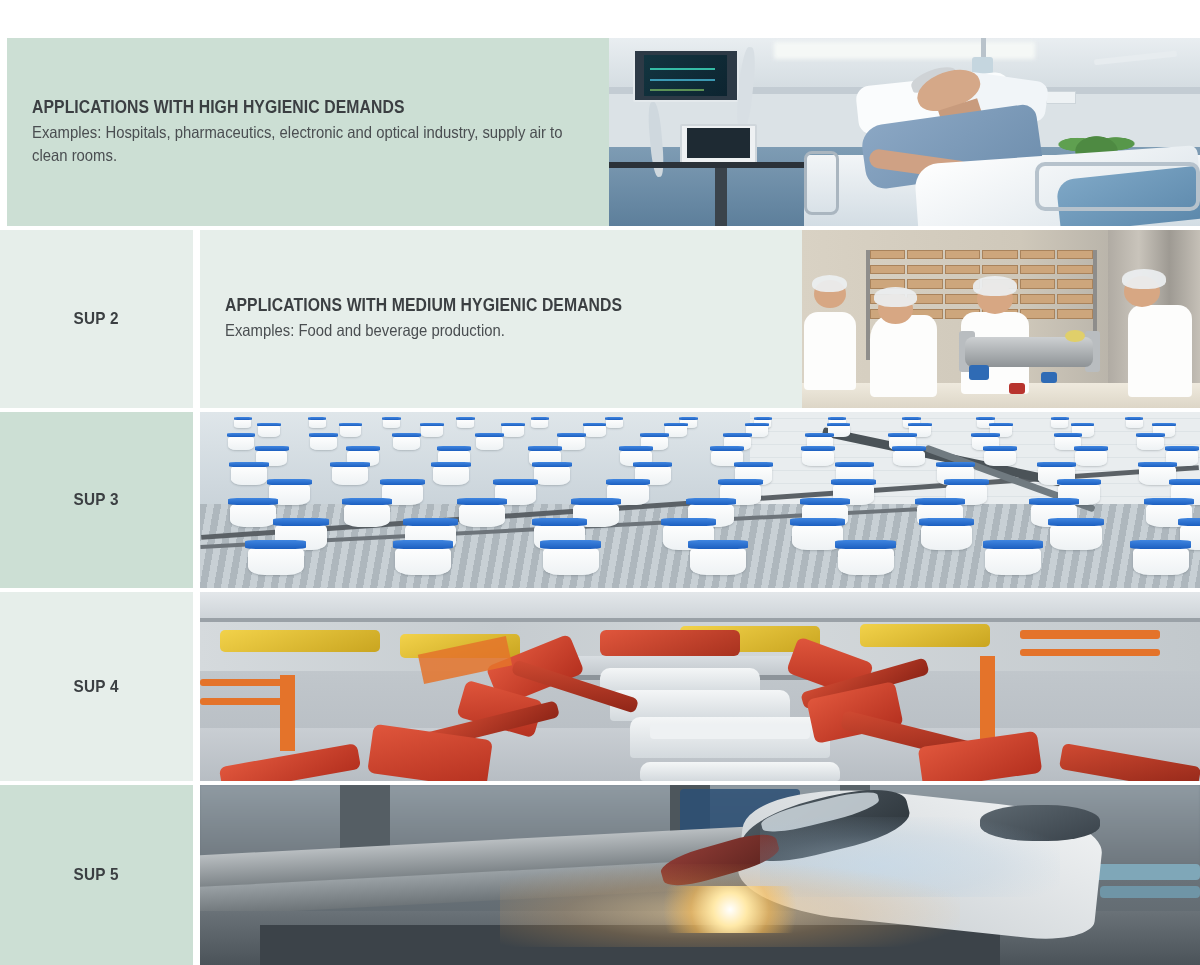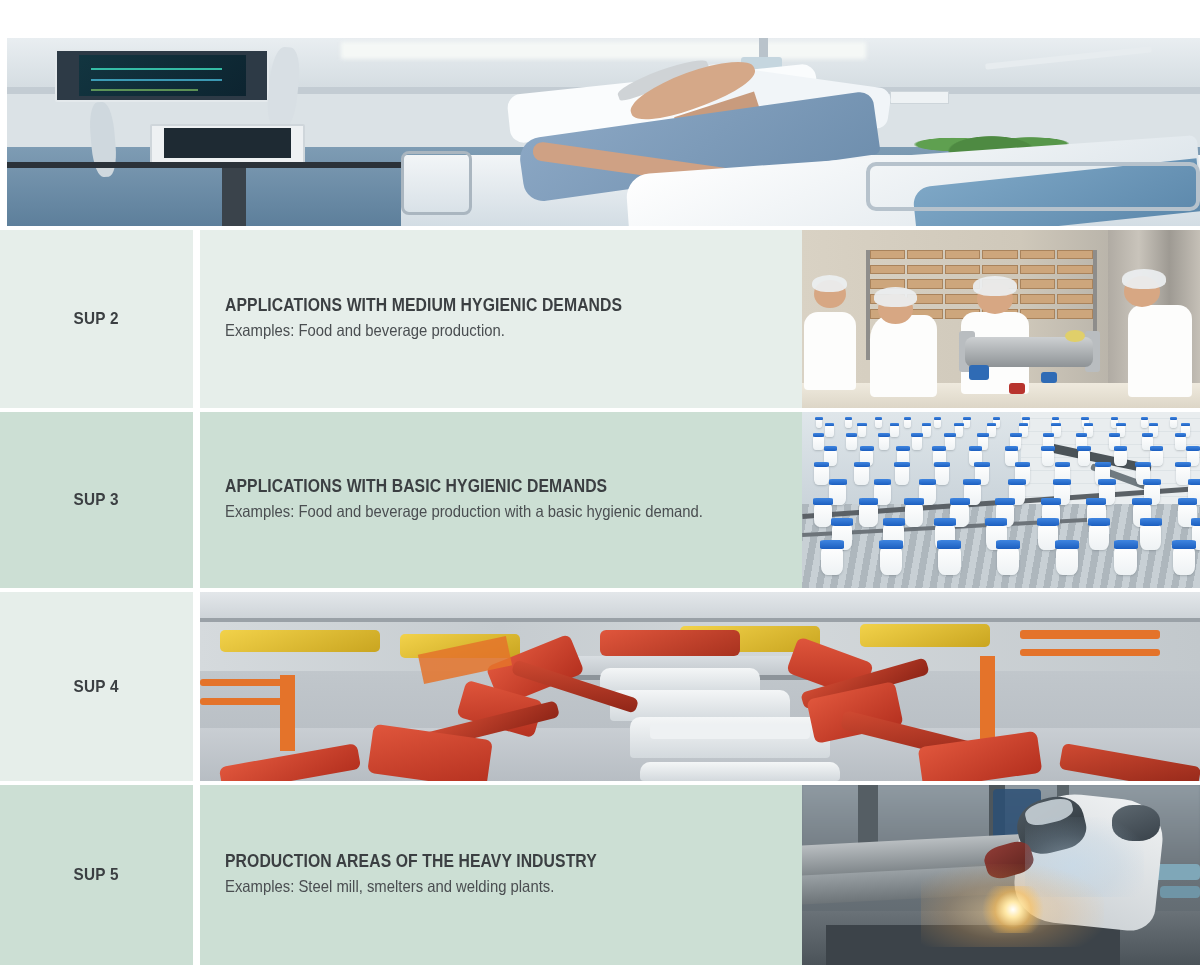--- a/index.html
+++ b/index.html
@@ -224,20 +224,24 @@
 <body>
 
 <div class="table">
 
   <div class="header-row">
     <div class="hdr-gap"></div>
   </div>
 
   <div class="row tint-dark" id="row0">
     <div class="col-gap"></div>
+    <div class="cell-desc">
+      <div class="desc-title">APPLICATIONS WITH HIGH HYGIENIC DEMANDS</div>
+      <div class="desc-body">Examples: Hospitals, pharmaceutics, electronic and optical industry, supply air to clean rooms.</div>
+    </div>
     <div class="cell-img">
       <div class="scene hosp">
         <div class="p wall-top"></div>
           <div class="p ceil-light"></div>
           <div class="p rail"></div>
         <div class="p wall-mid"></div>
           <div class="p wall-blue"></div>
         <div class="p monitor"></div>
         <div class="p mon-scr"></div>
           <div class="p mon-line1"></div>
@@ -358,24 +362,20 @@
           <div class="p yellow"></div>
       </div>
     </div>
   </div>
 
   <div class="row tint-dark" id="row2">
     <div class="cell-cat">
       <span class="cat-label">SUP 3</span>
     </div>
     <div class="col-gap"></div>
-    <div class="cell-desc">
-      <div class="desc-title">APPLICATIONS WITH BASIC HYGIENIC DEMANDS</div>
-      <div class="desc-body">Examples: Food and beverage production with a basic hygienic demand.</div>
-    </div>
     <div class="cell-img">
       <div class="scene milk">
         <div class="p tile-wall"></div>
         <div class="p belt"></div>
         <div class="p belt-rail"></div>
         <div class="p belt-rail2"></div>
         <div class="bottles" id="bottle-field">
             <div class="p bt" style="left: 3.42857%; top: 4%; width: 1.7%; height: 5.1%; z-index: 10;"></div>
             <div class="p cap" style="left: 3.36057%; top: 2.98%; width: 1.836%; height: 1.53%; z-index: 11;"></div>
             <div class="p bt" style="left: 10.8571%; top: 4%; width: 1.7%; height: 5.1%; z-index: 10;"></div>
@@ -612,24 +612,20 @@
         <div class="p" style="left:40%;top:20%;width:14%;height:14%;background:linear-gradient(160deg,#e0563c,#a8321f);border-radius:6px;"></div>
       </div>
     </div>
   </div>
 
   <div class="row tint-dark" id="row4">
     <div class="cell-cat">
       <span class="cat-label">SUP 5</span>
     </div>
     <div class="col-gap"></div>
-    <div class="cell-desc">
-      <div class="desc-title">PRODUCTION AREAS OF THE HEAVY INDUSTRY</div>
-      <div class="desc-body">Examples: Steel mill, smelters and welding plants.</div>
-    </div>
     <div class="cell-img">
       <div class="scene weld">
         <div class="p bg"></div>
         <div class="p bgcol1"></div>
           <div class="p bgcol2"></div>
           <div class="p bgcol3"></div>
         <div class="p bgblue"></div>
         <div class="p beam1"></div>
         <div class="p beam2"></div>
         <div class="p plate"></div>

